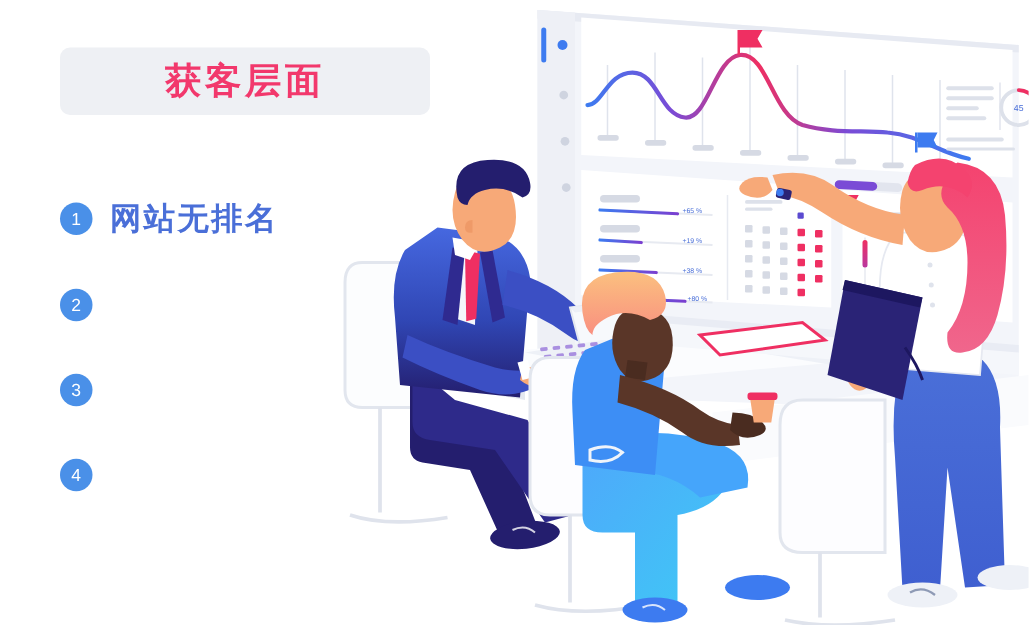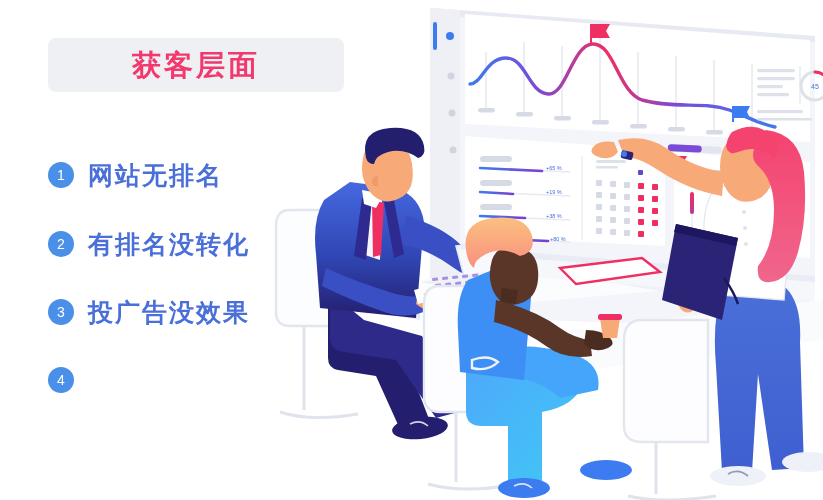--- a/index.html
+++ b/index.html
@@ -72,26 +72,24 @@
     <span id="title-text">获客层面</span>
   </div>
 
   <div class="list-row r0">
     <span class="badge">1</span>
     <span class="item-label">网站无排名</span>
   </div>
 
   <div class="list-row r1">
     <span class="badge">2</span>
-    <span class="item-label">有排名没转化</span>
   </div>
 
   <div class="list-row r2">
     <span class="badge">3</span>
-    <span class="item-label">投广告没效果</span>
   </div>
 
   <div class="list-row r3">
     <span class="badge">4</span>
   </div>
 
 </div>
 
 <div id="illustration">
 <svg viewBox="0 0 553 500" xmlns="http://www.w3.org/2000/svg">

